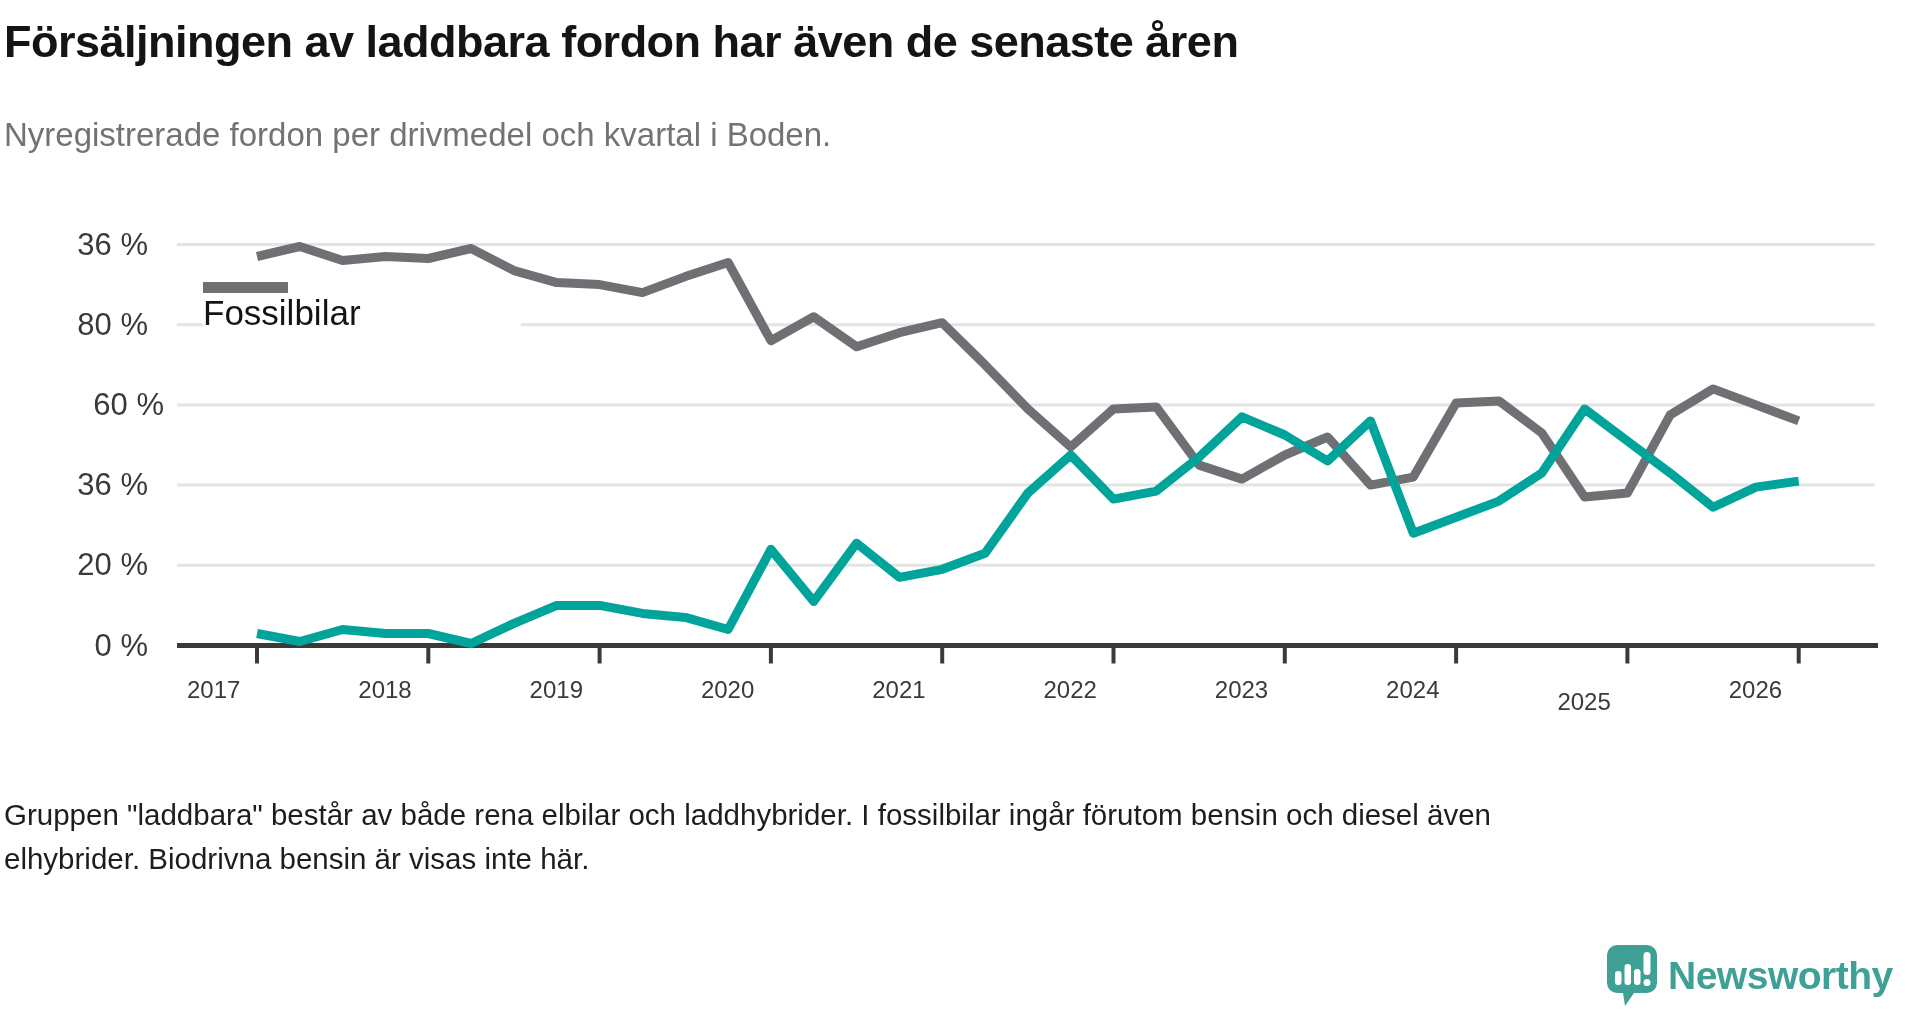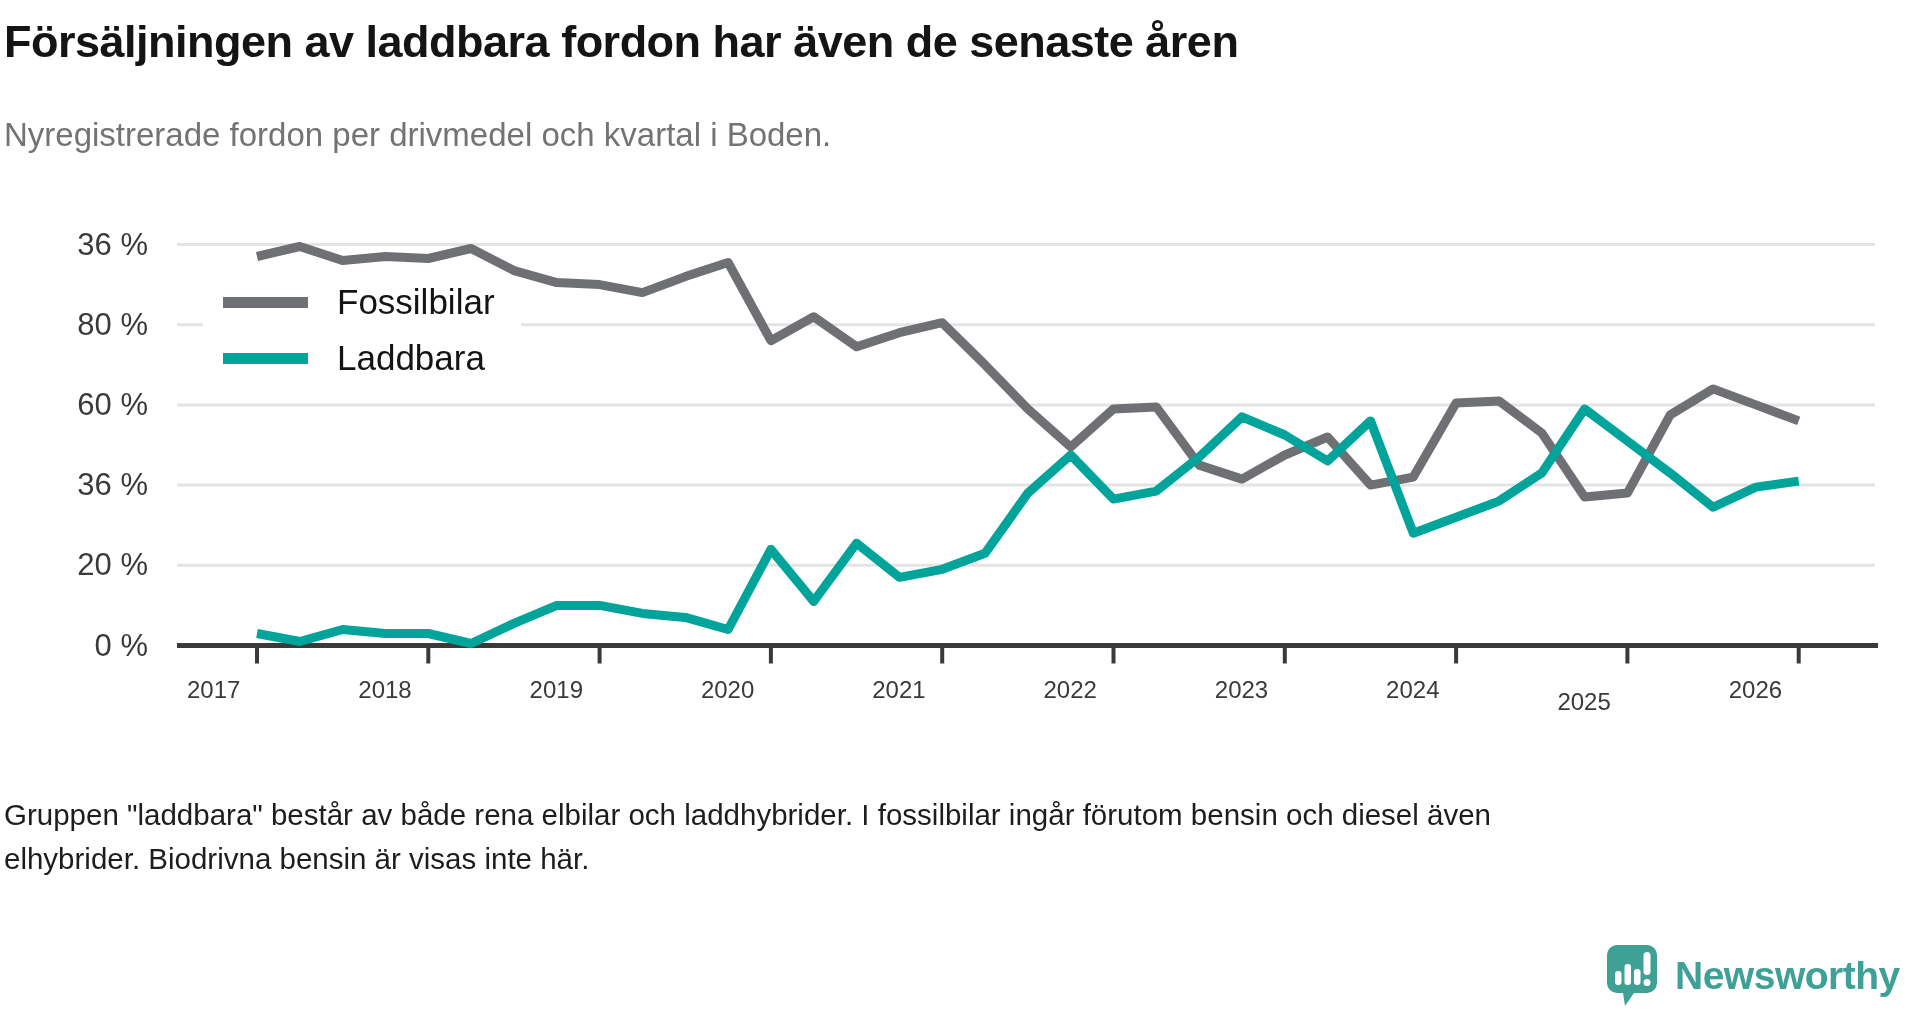--- a/index.html
+++ b/index.html
@@ -21,29 +21,29 @@
     position:absolute;width:148px;text-align:right;
     font-size:31px;color:#3a3a3a;line-height:38px;height:38px;
   }
   .xlab{
     position:absolute;width:140px;text-align:left;
     font-size:24px;color:#3a3a3a;line-height:38px;height:38px;
   }
   #legend{
     left:203px;top:281px;width:318px;height:102px;background:#ffffff;
   }
-  .legend-row{position:absolute;left:20px;display:flex;align-items:center;height:40px;}
+  .legend-row{position:absolute;left:0;display:flex;height:40px;flex-direction:column;}
   .swatch{width:85px;height:11px;display:inline-block;margin-right:29px;flex:0 0 auto;}
   .legend-label{font-size:35px;color:#141414;white-space:nowrap;}
   #footnote{
     left:4px;top:793px;width:1600px;
     font-size:29.5px;color:#1d1d1d;line-height:44px;
   }
   #logo{
-    left:1606px;top:944px;display:flex;align-items:center;gap:15px;
+    left:1606px;top:944px;display:flex;align-items:center;gap:8px;
   }
   #logo-text{font-size:39px;font-weight:700;letter-spacing:-0.5px;}
 </style>
 </head>
 <body>
 
 <div class="abs" id="title">Försäljningen av laddbara fordon har även de senaste åren</div>
 <div class="abs" id="subtitle">Nyregistrerade fordon per drivmedel och kvartal i Boden.</div>
 
 <svg class="abs" id="chart" width="1920" height="1010" viewBox="0 0 1920 1010">
@@ -64,21 +64,21 @@
     <line x1="1627.4" y1="648" x2="1627.4" y2="663.5" stroke="#3a3a3a" stroke-width="4"></line>
     <line x1="1798.7" y1="648" x2="1798.7" y2="663.5" stroke="#3a3a3a" stroke-width="4"></line>
     <polyline points="257.0,256.5 299.8,246.5 342.6,260.5 385.5,256.5 428.3,258.5 471.1,248.5 514.0,270.6 556.8,282.6 599.6,284.6 642.4,292.6 685.3,276.6 728.1,262.5 770.9,340.7 813.7,316.7 856.6,346.8 899.4,332.7 942.2,322.7 985.0,364.8 1027.8,408.9 1070.7,447.0 1113.5,408.9 1156.3,406.9 1199.2,465.1 1242.0,479.1 1284.8,455.0 1327.6,437.0 1370.5,485.1 1413.3,477.1 1456.1,402.9 1498.9,400.9 1541.8,433.0 1584.6,497.1 1627.4,493.1 1670.2,414.9 1713.1,388.9 1755.9,404.9 1798.7,420.9" fill="none" stroke="#6F7074" stroke-width="9" stroke-linejoin="round" stroke-linecap="butt"></polyline>
     <polyline points="257.0,633.5 299.8,641.5 342.6,629.5 385.5,633.5 428.3,633.5 471.1,643.5 514.0,623.4 556.8,605.4 599.6,605.4 642.4,613.4 685.3,617.4 728.1,629.5 770.9,549.3 813.7,601.4 856.6,543.2 899.4,577.3 942.2,569.3 985.0,553.3 1027.8,493.1 1070.7,455.0 1113.5,499.1 1156.3,491.1 1199.2,457.0 1242.0,416.9 1284.8,435.0 1327.6,461.0 1370.5,420.9 1413.3,533.2 1456.1,517.2 1498.9,501.1 1541.8,473.1 1584.6,408.9 1627.4,441.0 1670.2,473.1 1713.1,507.2 1755.9,487.1 1798.7,481.1" fill="none" stroke="#00A49A" stroke-width="9" stroke-linejoin="round" stroke-linecap="butt"></polyline>
   </svg>
 
 <div id="ylabels">
     <div class="ylab" style="left: 0px; top: 626.5px;">0 %</div>
     <div class="ylab" style="left: 0px; top: 546.3px;">20 %</div>
     <div class="ylab" style="left: 0px; top: 466.1px;">36 %</div>
-    <div class="ylab" style="left: 0px; top: 385.9px;">60 %</div>
+    <div class="ylab" style="left: 16px; top: 385.9px;">60 %</div>
     <div class="ylab" style="left: 0px; top: 305.7px;">80 %</div>
     <div class="ylab" style="left: 0px; top: 225.5px;">36 %</div>
   </div>
 <div id="xlabels">
     <div class="xlab" style="left: 187px; top: 671px;">2017</div>
     <div class="xlab" style="left: 358.3px; top: 671px;">2018</div>
     <div class="xlab" style="left: 529.6px; top: 671px;">2019</div>
     <div class="xlab" style="left: 700.9px; top: 671px;">2020</div>
     <div class="xlab" style="left: 872.2px; top: 671px;">2021</div>
     <div class="xlab" style="left: 1043.5px; top: 671px;">2022</div>
@@ -86,24 +86,20 @@
     <div class="xlab" style="left: 1386.1px; top: 671px;">2024</div>
     <div class="xlab" style="left: 1557.4px; top: 683px;">2025</div>
     <div class="xlab" style="left: 1728.7px; top: 671px;">2026</div>
   </div>
 
 <div class="abs" id="legend">
   <div class="legend-row" style="top:1px;">
     <span class="swatch" style="background: rgb(111, 112, 116);"></span>
     <span class="legend-label">Fossilbilar</span>
   </div>
-  <div class="legend-row" style="top:57px;">
-    <span class="swatch" style="background: rgb(0, 164, 154);"></span>
-    <span class="legend-label">Laddbara</span>
-  </div>
 </div>
 
 <div class="abs" id="footnote">
   <div>Gruppen "laddbara" består av både rena elbilar och laddhybrider. I fossilbilar ingår förutom bensin och diesel även</div>
   <div>elhybrider. Biodrivna bensin är visas inte här.</div>
 </div>
 
 <div class="abs" id="logo">
   <svg id="logo-icon" width="54" height="64" viewBox="0 0 54 64">
     <path d="M11 1 h30 a10 10 0 0 1 10 10 v28 a10 10 0 0 1 -10 10 h-13 l-9 13 l-2 -13 h-6 a10 10 0 0 1 -10 -10 v-28 a10 10 0 0 1 10 -10 z" fill="#3FA096"></path>

